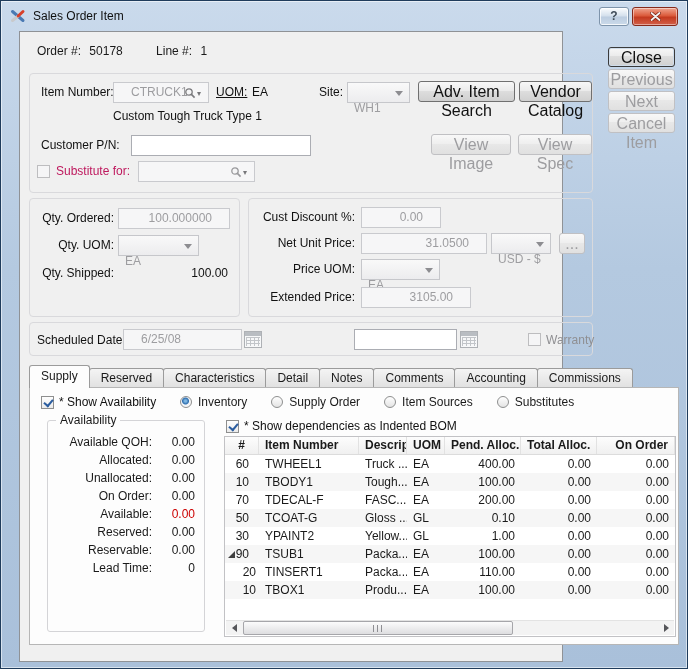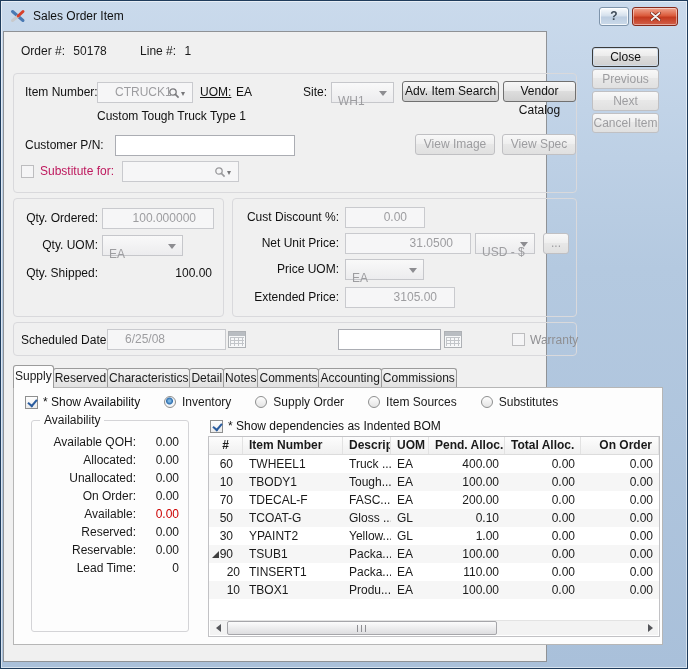--- a/index.html
+++ b/index.html
@@ -14,35 +14,35 @@
     display:flex; align-items:center; padding:0 8px; }
   .app-icon { width:16px; height:16px; display:inline-block; }
   .title { margin-left:7px; color:#0f0f0f; }
   .tb-spacer { flex:1; }
   .tb-btn { height:19px; border-radius:3px; display:grid; place-items:center; margin-left:3px; cursor:default; }
   .tb-btn.help { width:30px; border:1px solid #7e94ab; color:#3f4c59; font-weight:bold;
     background:linear-gradient(#fbfdfe,#d3dfec 48%,#bccde0 52%,#cbdaea); box-shadow: inset 0 0 0 1px rgba(255,255,255,.8); }
   .tb-btn.closex { width:46px; border:1px solid #86291a;
     background:linear-gradient(#efa58f,#db5b3c 45%,#c43a1f 55%,#d2604a); box-shadow: inset 0 0 0 1px rgba(255,255,255,.45); }
 
-  .client { position:absolute; left:2px; top:30px; width:544px; height:631px;
+  .client { position:absolute; left:18px; top:30px; width:544px; height:631px;
     background:#f0f0f0; border:1px solid #8f9296; }
 
   
   .lbl { position:absolute; line-height:20px; white-space:nowrap; color:#111; }
   .fld { position:absolute; height:21px; border:1px solid #abadb3; background:#fff; padding:0 17px; line-height:19px; white-space:nowrap; overflow:hidden; }
   .fld.dis { background:#f6f6f7; border-color:#c9cace; color:#9d9da0; }
   .fld.num { text-align:right; }
   .combo { position:absolute; height:21px; border:1px solid #c6c7cb; color:#9d9da0;
-    background:linear-gradient(#f9f9f9,#ececee); line-height:19px; padding:9px 18px 0 6px; white-space:nowrap; }
+    background:linear-gradient(#f9f9f9,#ececee); line-height:19px; padding:16px 18px 0 6px; white-space:nowrap; }
   .combo::after { content:""; position:absolute; right:6px; top:8px;
     border:4px solid transparent; border-top:5px solid #8d8d91; }
   .btn { position:absolute; display:block; height:21px; border:1px solid #707070; border-radius:3px;
     background:linear-gradient(#f7f7f7,#ebebeb 45%,#dedede 46%,#d0d0d0); color:#111;
-    font-family:"Liberation Sans",sans-serif; font-size:12px; text-align:center; line-height:19px; cursor:default; }
+    font-family:"Liberation Sans",sans-serif; font-size:16px; text-align:center; line-height:19px; cursor:default; }
   .btn.dis { color:#9d9da0; border-color:#c0c0c3; background:linear-gradient(#f8f8f8,#efefef 45%,#e8e8e8 46%,#e0e0e0); }
   .btn.default { border-color:#3b3b3b; box-shadow: inset 0 0 0 1px #cfdcea; }
   .cb { position:absolute; width:13px; height:13px; border:1px solid #8e8f8f; background:linear-gradient(#fefefe,#ebebeb); }
   .cb.checked::after { content:""; position:absolute; left:2px; top:2px; width:7px; height:4px;
     border-left:2px solid #2b5d9f; border-bottom:2px solid #2b5d9f; transform:rotate(-50deg); }
   .cb.dis { border-color:#bdbdbf; background:#f5f5f6; }
   .group { position:absolute; border:1px solid #d9d9dc; border-radius:4px; }
   .searchicon { position:absolute; right:4px; top:3px; width:20px; height:14px; display:flex; align-items:center; }
   .searchicon .dd { font-size:8px; color:#77777a; margin-left:1px; }
   .calbtn { position:absolute; width:18px; height:17px; border:1px solid #aeb1b5; background:linear-gradient(#b9bdc2 0 4px,#f7f8f9 4px); }
@@ -101,21 +101,21 @@
   #dg-f1 { left:93px; top:6px; width:119px; }
   #dg-cal1 { left:214px; top:8px; }
   #dg-l2 { left:238px; top:7px;margin-top:40px; }
   #dg-f2 { left:324px; top:6px; width:103px; }
   #dg-cal2 { left:430px; top:8px; }
   #dg-cb { left:498px; top:10px; }
   #dg-cbl { left:516px; top:7px; color:#8f8f92; }
 
   
   #tabs { position:absolute; left:9px; top:333px; height:23px; display:flex; align-items:flex-end; }
-  .tab { height:20px; line-height:19px; padding:0 1px; border:1px solid #9b9b9b; border-bottom:none;
+  .tab { height:20px; line-height:19px; padding:0 11px; border:1px solid #9b9b9b; border-bottom:none;
     border-top-left-radius:3px; border-top-right-radius:3px; margin-right:-1px;
     background:linear-gradient(#f4f4f4,#e0e0e0); white-space:nowrap; cursor:default; }
   .tab.active { height:23px; line-height:21px; background:#fdfdfd; position:relative; z-index:3; }
 
   
   #pane { position:absolute; left:9px; top:355px; width:650px; height:258px; background:#fdfdfd; border:1px solid #b6b6b6; z-index:2; }
   #sa-cb { left:11px; top:8px; }
   #sa-lbl { left:29px; top:4px; }
   #radios { position:absolute; left:150px; top:4px; display:flex; }
   .radio-item { display:flex; align-items:center; height:20px; margin-right:24px; white-space:nowrap; }

